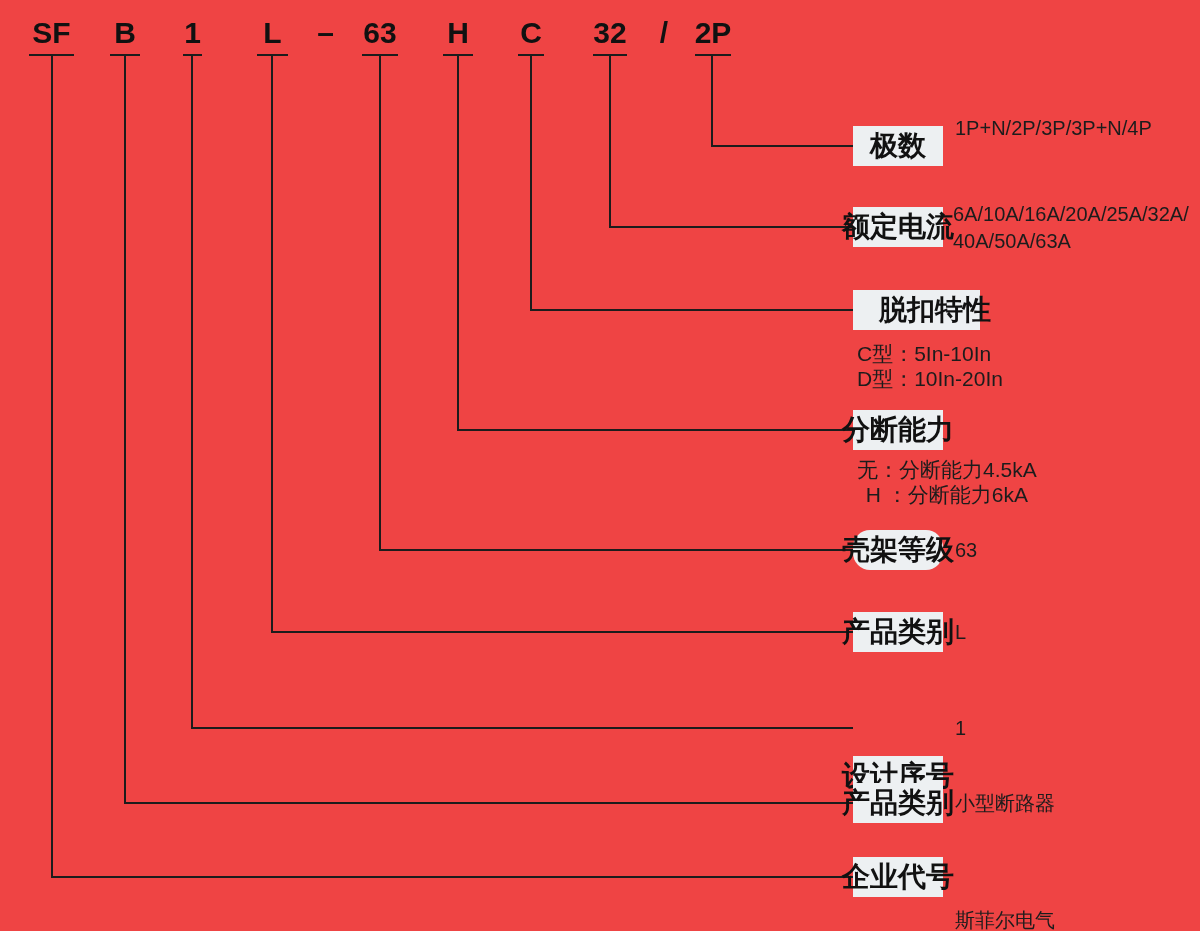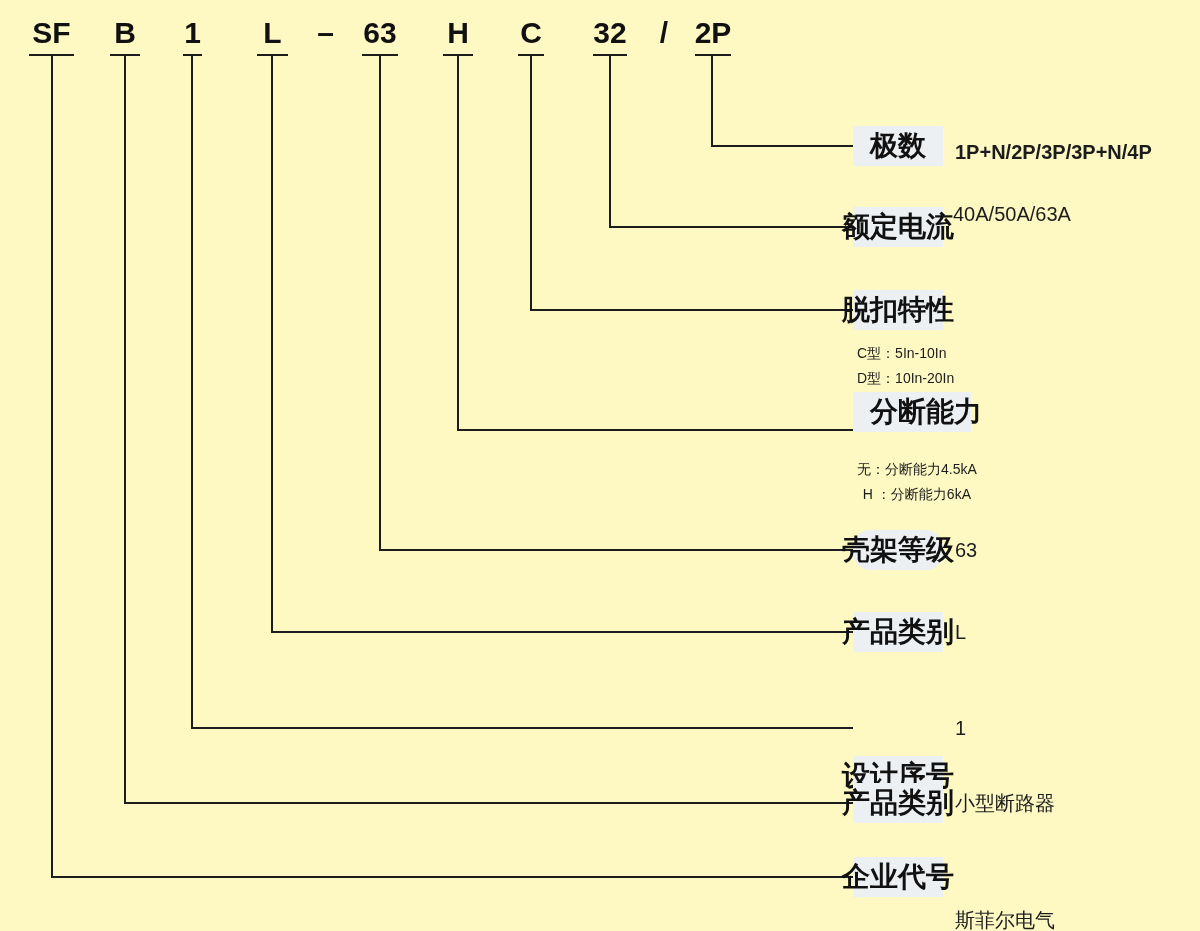--- a/index.html
+++ b/index.html
@@ -1,17 +1,17 @@
 <!DOCTYPE html>
 <html><head>
 <meta charset="utf-8">
 <style>
   html,body{margin:0;padding:0;background:#ffffff;}
   .canvas{
-    position:relative;width:1200px;height:931px;background:#fef9c3;
+    position:relative;width:1200px;height:931px;background:#ef4444;
     font-family:"Liberation Sans","DejaVu Sans",sans-serif;color:#111111;
     overflow:hidden;
   }
   
   .seg{
     position:absolute;top:12px;height:42px;
     display:flex;align-items:center;justify-content:center;
     font-size:30px;font-weight:700;color:#111111;white-space:nowrap;
   }
   .seg.u{border-bottom:2px solid #1c1c1c;}
@@ -27,21 +27,21 @@
     position:absolute;left:955px;height:40px;
     display:flex;align-items:center;
     font-size:20px;color:#1c1c1c;white-space:nowrap;
   }
   .value-block{
     position:absolute;left:953px;
     font-size:20px;line-height:27px;color:#1c1c1c;white-space:nowrap;
   }
   .notes{
     position:absolute;left:857px;
-    font-size:14px;line-height:25px;color:#1c1c1c;white-space:nowrap;
+    font-size:21px;line-height:25px;color:#1c1c1c;white-space:nowrap;
   }
 </style>
 </head>
 <body>
 
 <div class="canvas">
 
   <div class="seg u" style="left:29px;width:45px;">SF</div>
   <div class="seg u" style="left:110px;width:30px;">B</div>
   <div class="seg u" style="left:183px;width:19px;">1</div>
@@ -60,34 +60,35 @@
     <polyline points="531,54 531,310 853,310"></polyline>
     <polyline points="458,54 458,430 853,430"></polyline>
     <polyline points="380,54 380,550 853,550"></polyline>
     <polyline points="272,54 272,632 853,632"></polyline>
     <polyline points="192,54 192,728 853,728"></polyline>
     <polyline points="125,54 125,803 853,803"></polyline>
     <polyline points="52,54 52,877 853,877"></polyline>
   </svg>
 
   <div class="labelbox" style="top:126px;">极数</div>
-  <div class="value" style="top:132px;font-weight:bold;">1P+N/2P/3P/3P+N/4P</div>
+  <div class="value" style="top:108px;">1P+N/2P/3P/3P+N/4P</div>
 
   <div class="labelbox" style="top:207px;">额定电流</div>
   <div class="value-block" style="top:201px;">
+    <div>6A/10A/16A/20A/25A/32A/</div>
     <div>40A/50A/63A</div>
   </div>
 
-  <div class="labelbox" style="top:290px;">脱扣特性</div>
+  <div class="labelbox" style="top:290px;padding-left:37px;">脱扣特性</div>
   <div class="notes" style="top:341px;">
     <div>C型：5In-10In</div>
     <div>D型：10In-20In</div>
   </div>
 
-  <div class="labelbox" style="top:392px;padding-left:28px;">分断能力</div>
+  <div class="labelbox" style="top:410px;">分断能力</div>
   <div class="notes" style="top:457px;text-align:center;">
     <div>无：分断能力4.5kA</div>
     <div>H ：分断能力6kA</div>
   </div>
 
   <div class="labelbox" style="top:530px;border-radius:17px;">壳架等级</div>
   <div class="value" style="top:530px;">63</div>
 
   <div class="labelbox" style="top:612px;">产品类别</div>
   <div class="value" style="top:612px;">L</div>

